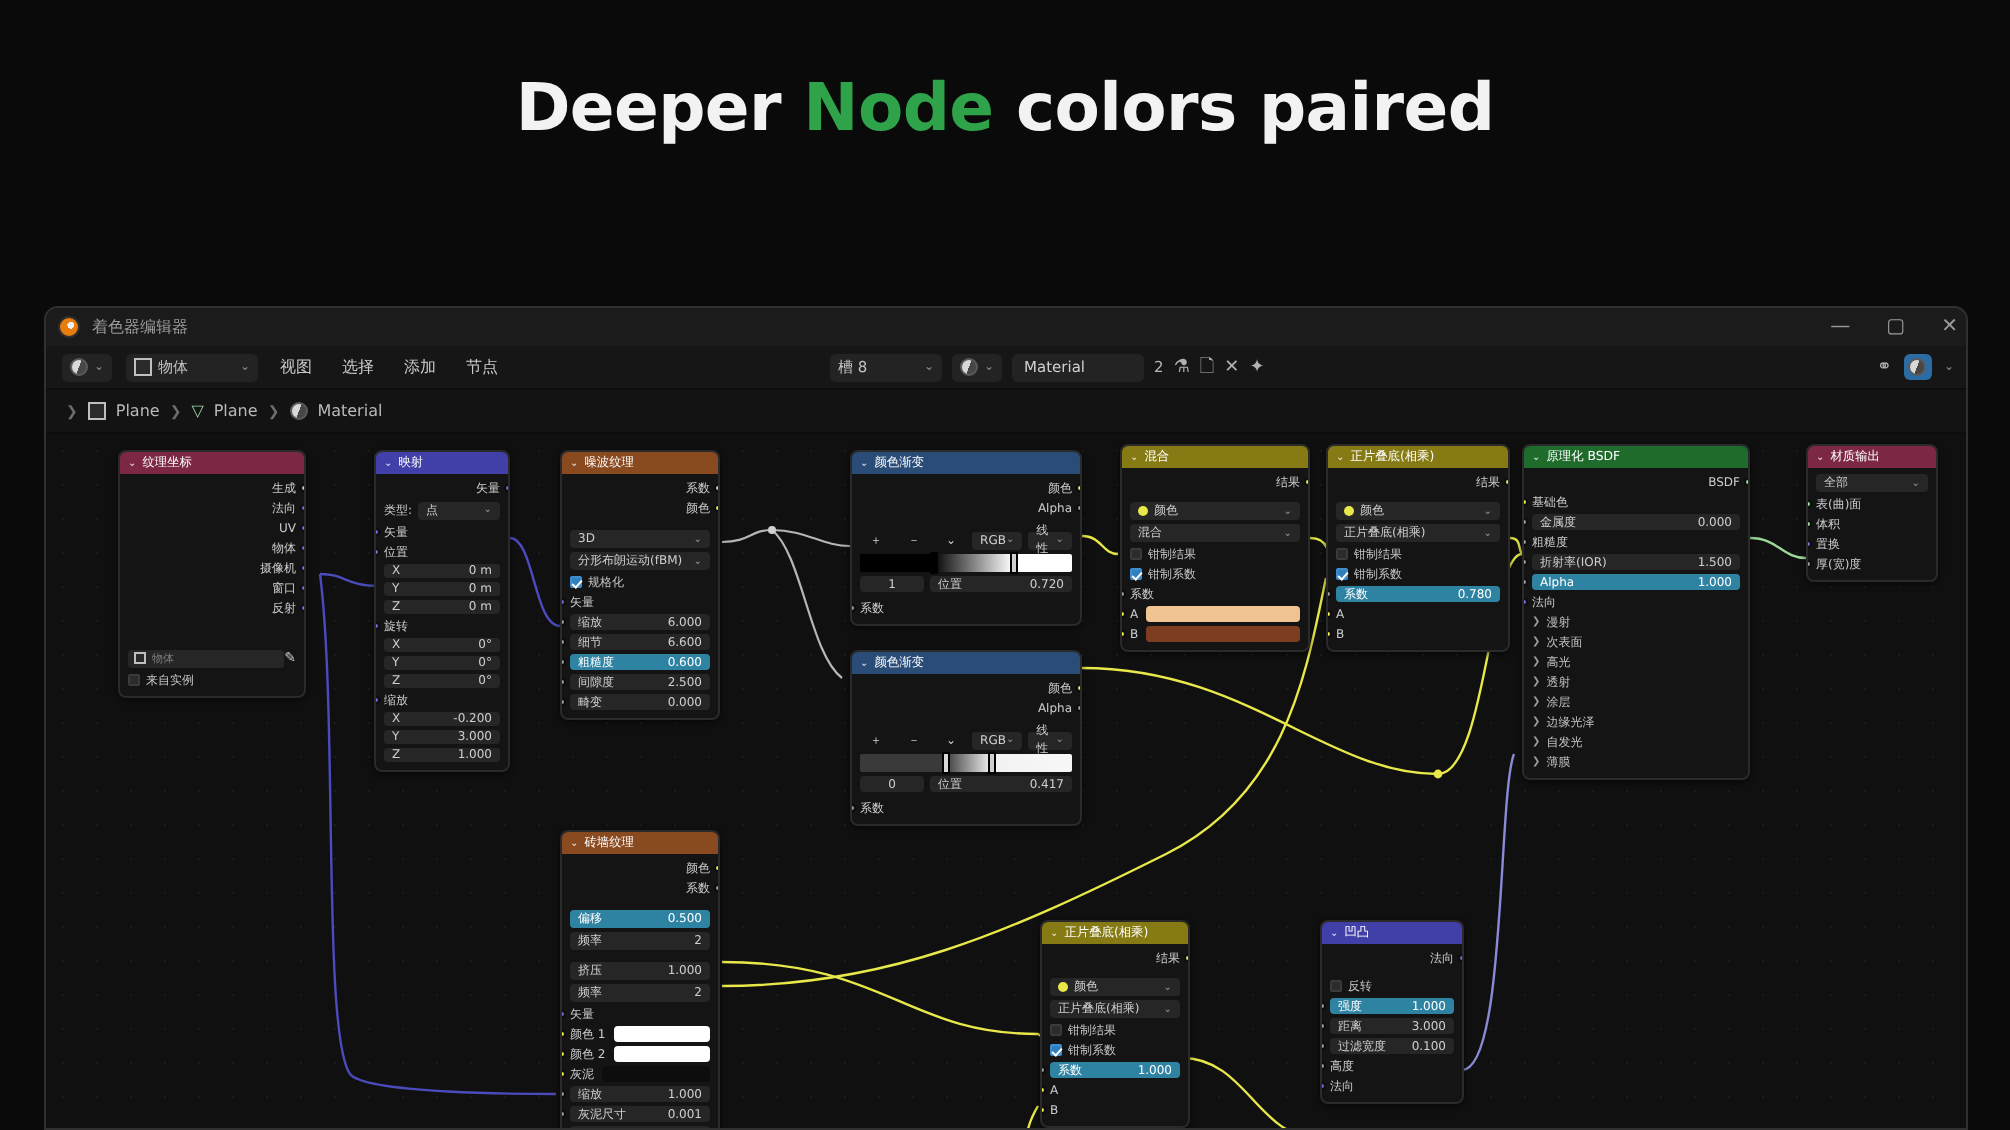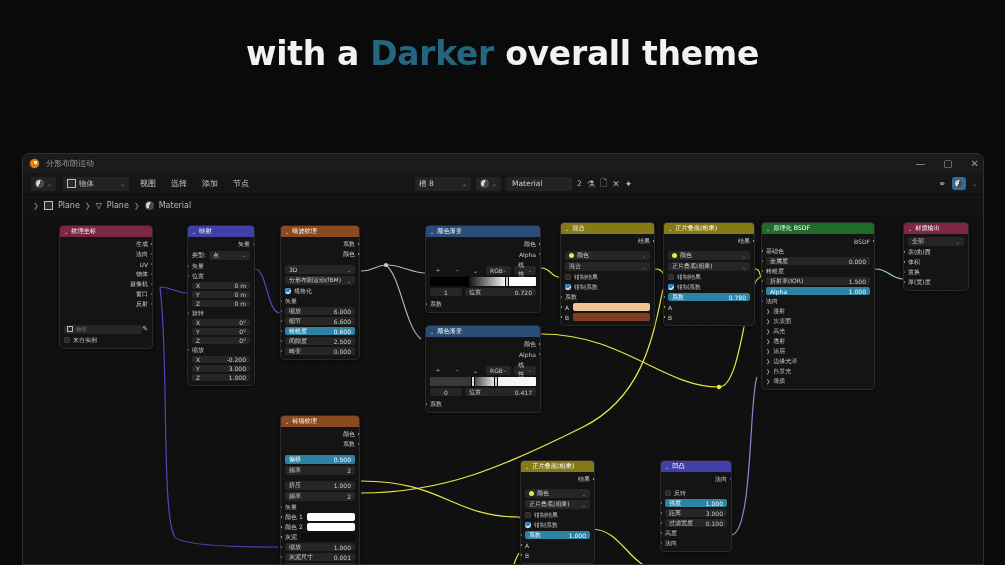--- a/index.html
+++ b/index.html
@@ -83,29 +83,29 @@
   .grp { font-size:6px; color:#c2c2c2; display:flex; align-items:center; gap:3px; height:8px;}
   .grp .ch { font-size:5px; color:#9b9b9b; }
   .eyedrop { font-size:7px; color:#cfcfcf; }
   .objfield{height:9px;background:#262626;border-radius:2px;display:flex;align-items:center;gap:3px;padding:0 3px;flex:1;}
 </style>
 </head>
 <body>
 
 <div class="headline">
   <div>
-    <span>with a </span><span class="hl-blue">Darker</span><span> overall theme</span>
+    <span>Deeper </span><span class="hl-green">Node</span><span> colors paired</span>
   </div>
 </div>
 
 <div class="window">
 
   <div class="titlebar">
     <div class="blender-logo"></div>
-    <div class="win-title">分形布朗运动</div>
+    <div class="win-title">着色器编辑器</div>
     <div class="win-ctrls">
       <span>—</span>
       <span>▢</span>
       <span>✕</span>
     </div>
   </div>
 
   <div class="toolbar">
     <div class="tb-btn">
       <span class="sphere-ico"></span>

